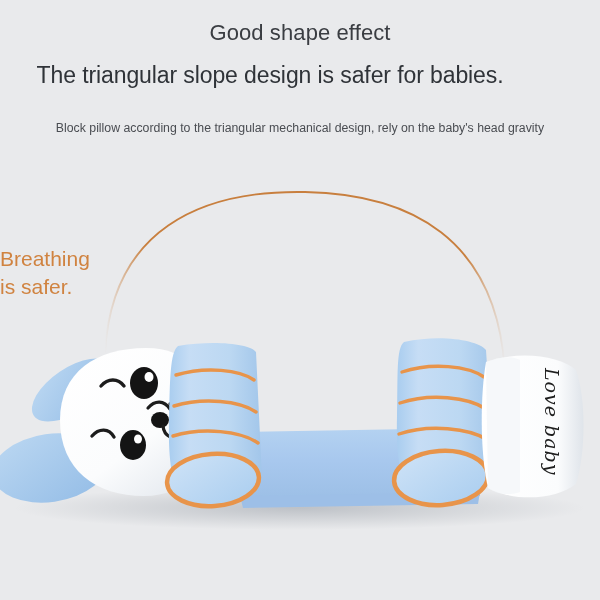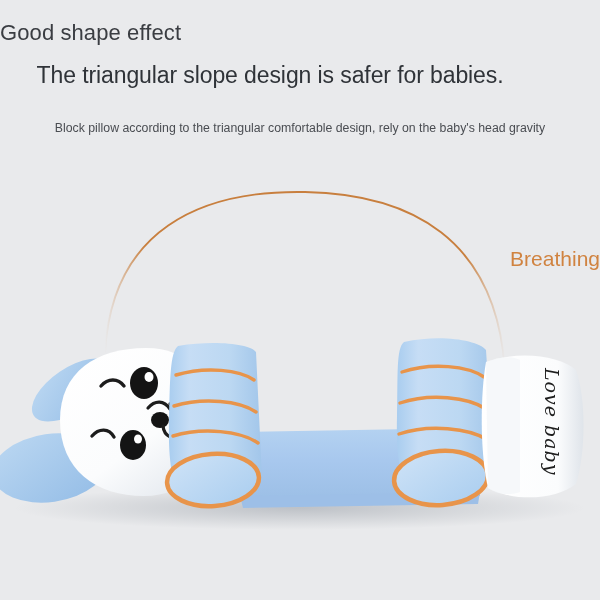--- a/index.html
+++ b/index.html
@@ -7,20 +7,21 @@
     width:600px;height:600px;
     background:#e9eaec;
     font-family:"Liberation Sans",sans-serif;
     overflow:hidden;
     position:relative;
   }
   .stage{position:relative;width:600px;height:600px;}
 
   .headline{
     position:absolute;top:20px;left:0;width:600px;
+    text-align:center;
     font-size:22px;font-weight:400;color:#3a3d42;
     letter-spacing:.1px;
   }
   .subhead{
     position:absolute;top:62px;left:0;width:540px;
     text-align:center;
     font-size:23px;font-weight:400;color:#2f3338;
     letter-spacing:-.1px;
   }
   .bodycopy{
@@ -28,21 +29,21 @@
     text-align:center;
     font-size:12.3px;font-weight:400;color:#4a4d52;
     line-height:23px;
   }
   .bodycopy div{white-space:nowrap;}
 
   .arcwrap{position:absolute;left:0;top:180px;width:600px;height:210px;}
 
   .breath{
     position:absolute;left:0;top:245px;width:600px;
-    text-align:right;
+    text-align:left;
     color:#d08340;font-size:21px;line-height:28px;font-weight:400;
   }
 
   .product{position:absolute;left:0;top:300px;width:600px;height:300px;}
 
   .script{
     position:absolute;
     left:505px;top:360px;
     width:120px;height:130px;
     pointer-events:none;
@@ -62,39 +63,40 @@
 </style>
 </head>
 <body>
 
 <div class="stage">
 
   <div class="headline">Good shape effect</div>
   <div class="subhead">The triangular slope design is safer for babies.</div>
 
   <div class="bodycopy">
-    <div>Block pillow according to the triangular comfortable design, rely on the baby's head gravity</div>
+    <div>Block pillow according to the triangular mechanical design, rely on the baby's head gravity</div>
   </div>
 
   <div class="arcwrap">
     <svg width="600" height="210" viewBox="0 0 600 210">
       <defs>
         <linearGradient id="arcg" x1="0" y1="0" x2="1" y2="0">
           <stop offset="0" stop-color="#c87f3e" stop-opacity="0"></stop>
           <stop offset="0.10" stop-color="#c87f3e" stop-opacity="1"></stop>
           <stop offset="0.90" stop-color="#c87f3e" stop-opacity="1"></stop>
           <stop offset="1" stop-color="#c87f3e" stop-opacity="0"></stop>
         </linearGradient>
       </defs>
       <path d="M105 172 C 112 50, 200 10, 305 12 C 410 14, 496 58, 505 190" fill="none" stroke="url(#arcg)" stroke-width="1.9" stroke-linecap="round"></path>
     </svg>
   </div>
 
   <div class="breath">
     <div>Breathing</div>
+    <div>is safer.</div>
   </div>
 
   <div class="product">
     <svg width="600" height="300" viewBox="0 0 600 300">
       <defs>
         <linearGradient id="matG" x1="0" y1="0" x2="0" y2="1">
           <stop offset="0" stop-color="#b4d2f1"></stop>
           <stop offset="0.45" stop-color="#a8c8ee"></stop>
           <stop offset="1" stop-color="#9cbfe6"></stop>
         </linearGradient>

